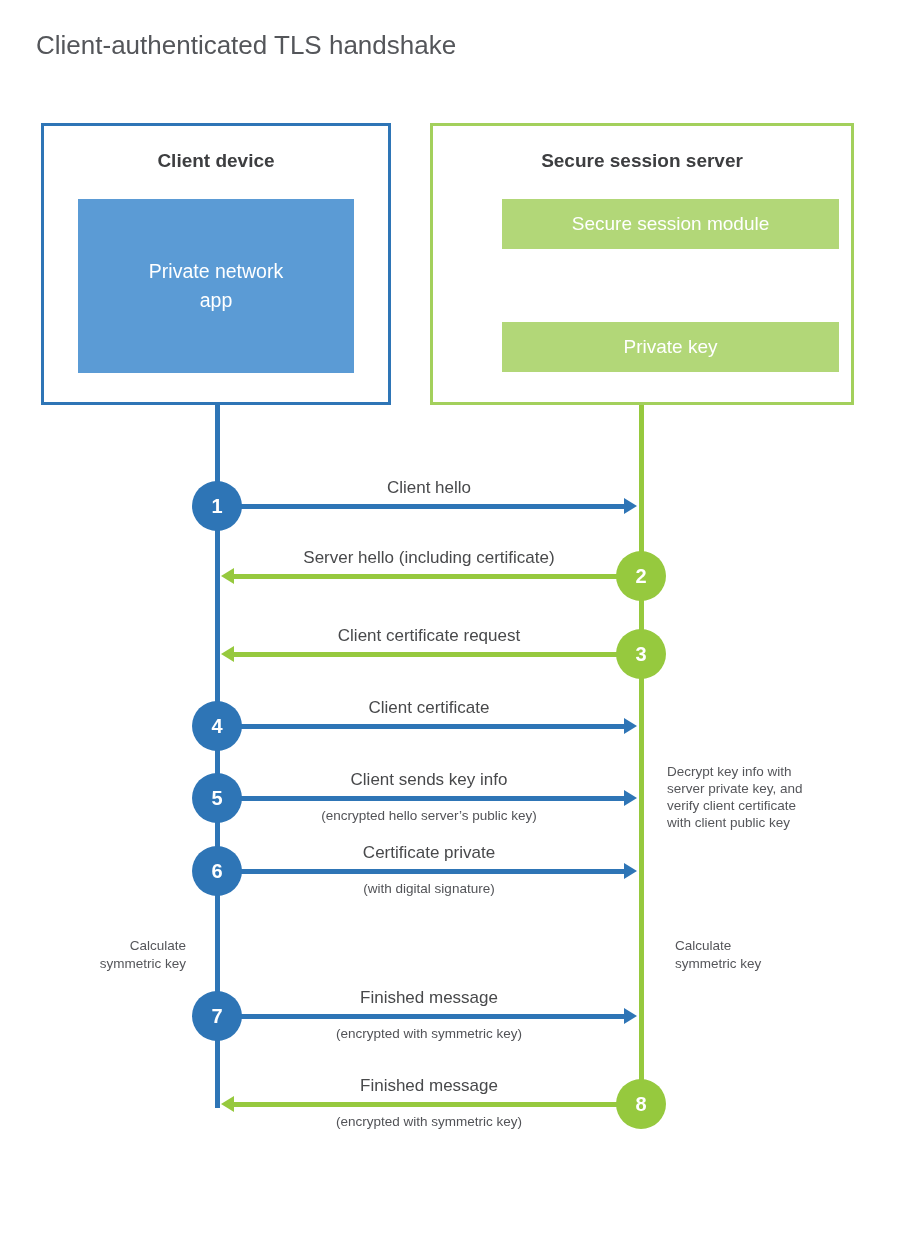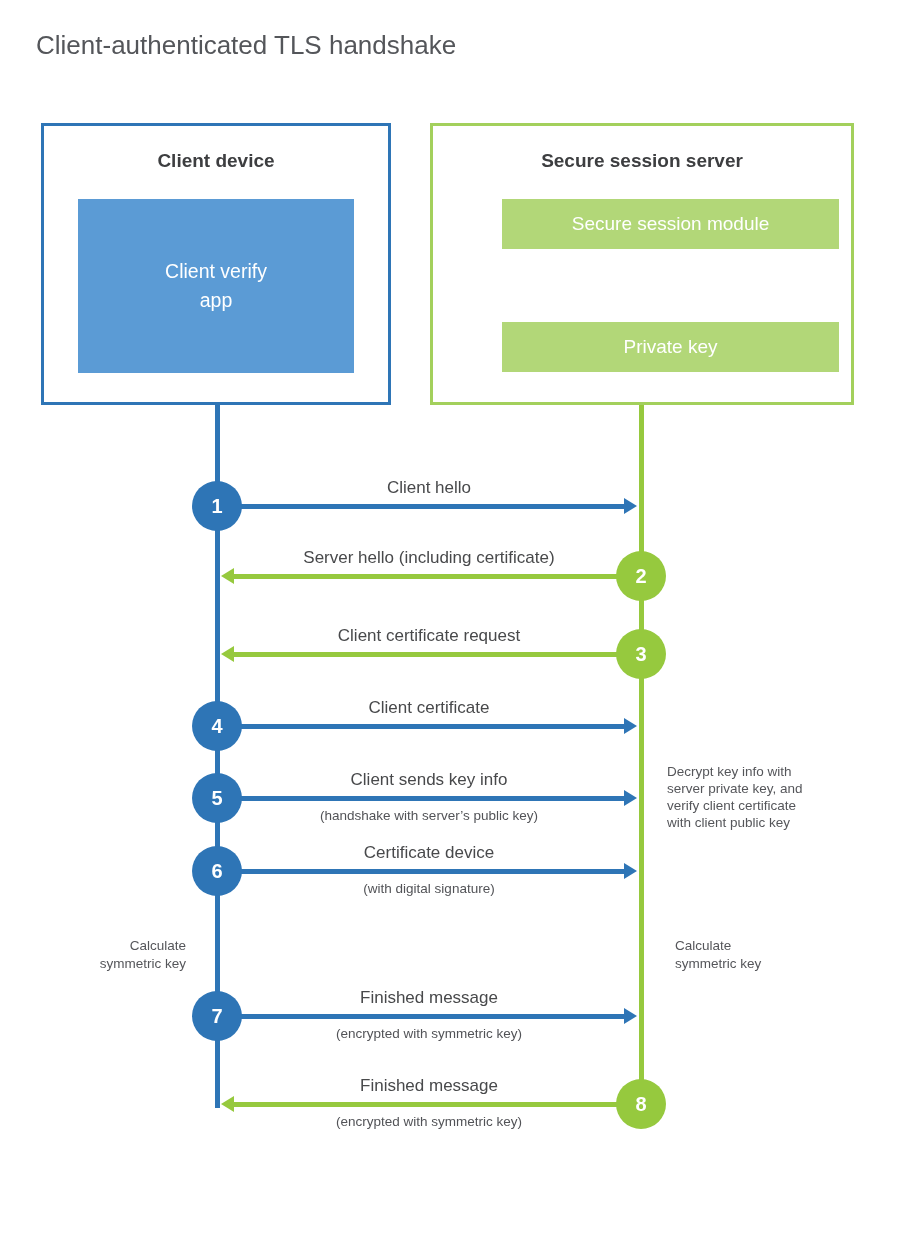--- a/index.html
+++ b/index.html
@@ -63,21 +63,21 @@
 </style>
 </head>
 <body>
 
 <div id="stage">
 
   <div class="title">Client-authenticated TLS handshake</div>
 
   <div class="actor client">
     <div class="actor-title">Client device</div>
-    <div class="app-box">Client verify
+    <div class="app-box">Private network
 app</div>
   </div>
 
   <div class="actor server">
     <div class="actor-title">Secure session server</div>
     <div class="bar b1">Secure session module</div>
     <div class="bar b3">Private key</div>
   </div>
 
   <div class="lifeline blue"></div>
@@ -104,27 +104,27 @@
   <div class="msg m4 dir-right">
     <div class="arrow"></div>
     <div class="circle">4</div>
     <div class="label">Client certificate</div>
   </div>
 
   <div class="msg m5 dir-right">
     <div class="arrow"></div>
     <div class="circle">5</div>
     <div class="label">Client sends key info</div>
-    <div class="sub">(handshake with server’s public key)</div>
+    <div class="sub">(encrypted hello server’s public key)</div>
   </div>
 
   <div class="msg m6 dir-right">
     <div class="arrow"></div>
     <div class="circle">6</div>
-    <div class="label">Certificate device</div>
+    <div class="label">Certificate private</div>
     <div class="sub">(with digital signature)</div>
   </div>
 
   <div class="msg m7 dir-right">
     <div class="arrow"></div>
     <div class="circle">7</div>
     <div class="label">Finished message</div>
     <div class="sub">(encrypted with symmetric key)</div>
   </div>
 

